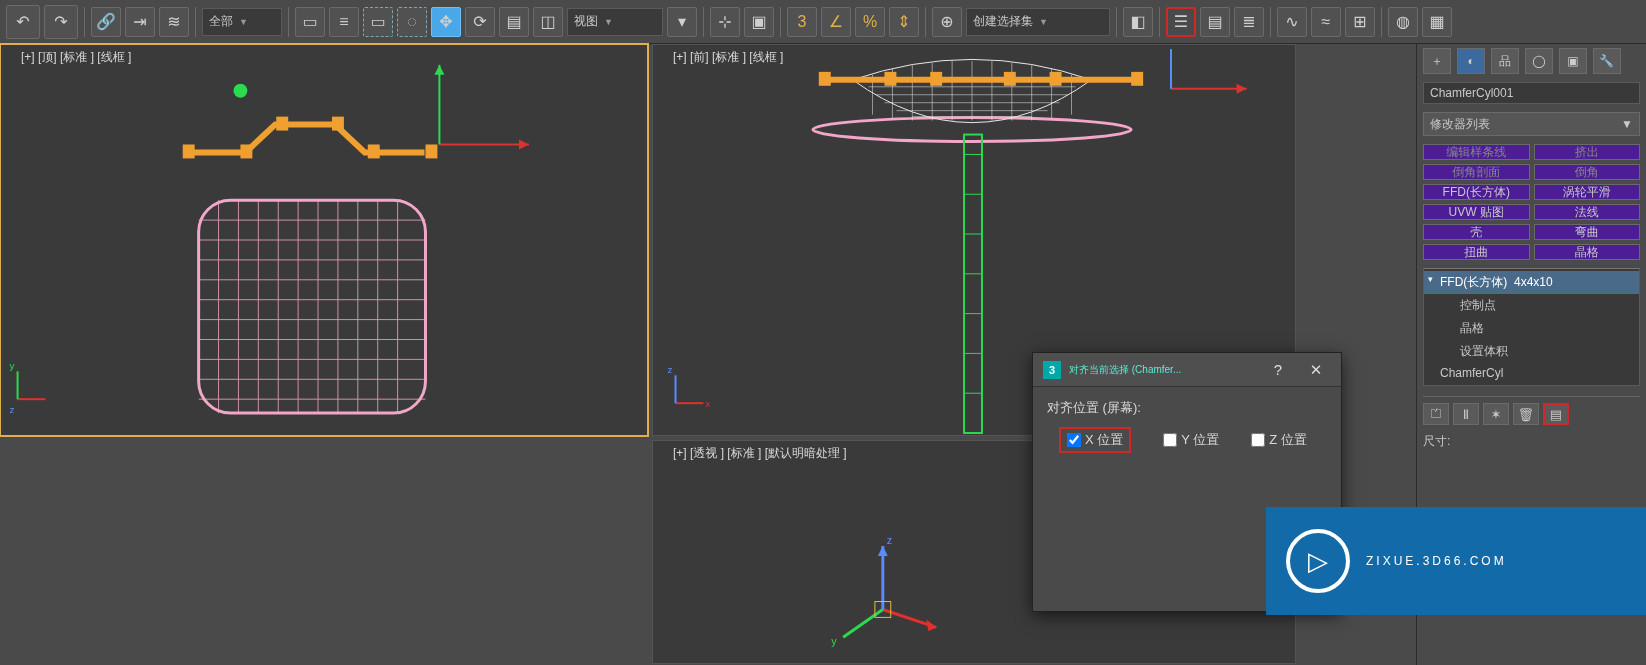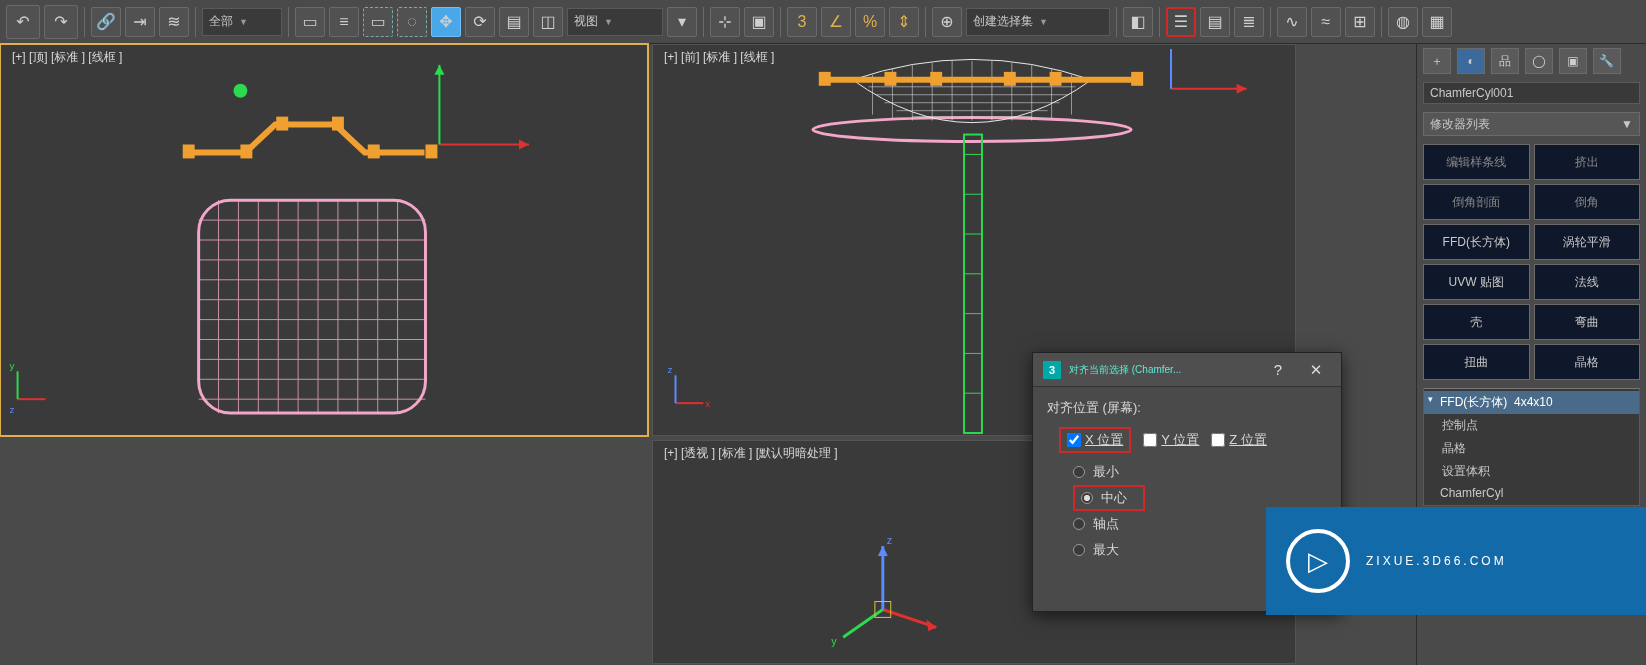--- a/index.html
+++ b/index.html
@@ -18,62 +18,62 @@
 .tdrop { height: 28px; background: #3a3a3a; border: 1px solid #5a5a5a; color: #c8c8c8;
          display: flex; align-items: center; padding: 0 6px; gap: 6px; }
 .tdrop .arrow { font-size: 9px; color: #999; }
 .sep { width: 1px; height: 30px; background: #6a6a6a; margin: 0 2px; }
 
 
 .main { position: absolute; top: 44px; left: 0; right: 0; bottom: 0; display: flex; }
 .viewports { flex: 1; position: relative; background: #4a4a4a; }
 .vp { position: absolute; background: #3a3a3a; border: 1px solid #555; }
 .vp.active { border: 1px solid #e0b050; outline: 1px solid #e0b050; }
-.vp-label { position: absolute; top: 4px; left: 11px; color: #d8d8d8; font-size: 12px; }
+.vp-label { position: absolute; top: 4px; left: 20px; color: #d8d8d8; font-size: 12px; }
 .axis { position: absolute; font-size: 10px; color: #fff; }
 
 
 .panel { width: 230px; background: #4a4a4a; border-left: 1px solid #2b2b2b;
          display: flex; flex-direction: column; }
 .panel-tabs { height: 34px; display: flex; align-items: center; gap: 6px; padding: 4px 6px; }
 .ptab { width: 28px; height: 26px; background: #5a5a5a; border: 1px solid #6a6a6a;
         display: flex; align-items: center; justify-content: center; color: #ccc; }
 .ptab.active { background: #3c6a9c; }
 .name-field { margin: 4px 6px; height: 22px; background: #393939; border: 1px solid #5a5a5a;
               color: #c8c8c8; padding: 0 6px; display: flex; align-items: center; }
 .mod-drop { margin: 4px 6px; height: 24px; background: #565656; border: 1px solid #6a6a6a;
             display: flex; align-items: center; justify-content: space-between; padding: 0 6px; }
 .mod-grid { display: grid; grid-template-columns: 1fr 1fr; gap: 4px; padding: 4px 6px; }
-.mod-btn { height: 36px; background: #0f172a; border: 1px solid #6a6a6a; color: #c8c8c8;
+.mod-btn { height: 16px; background: #4c1d95; border: 1px solid #6a6a6a; color: #c8c8c8;
            display: flex; align-items: center; justify-content: center; font-size: 12px; }
 .mod-btn.dis { color: #888; }
 .stack { margin: 4px 6px; background: #393939; border: 1px solid #5a5a5a; padding: 2px 0;
          border-top: 1px solid #777; }
 .stack-item { padding: 3px 6px 3px 16px; color: #c8c8c8; font-size: 12px; position: relative; }
 .stack-item.sel { background: #4a6a8a; color: #fff; }
 .stack-item .tri { position: absolute; left: 4px; font-size: 9px; }
-.stack-sub { padding-left: 18px; }
+.stack-sub { padding-left: 36px; }
 .panel-foot { margin: 6px; padding-top: 6px; border-top: 1px solid #666; }
 .panel-foot-row { display: flex; gap: 4px; margin-bottom: 4px; }
 .pfbtn { width: 26px; height: 22px; background: #5a5a5a; border: 1px solid #6a6a6a;
          display:flex; align-items:center; justify-content:center; font-size:13px; }
 .pfbtn.red { border: 2px solid #d02828; }
 
 
 .dialog { position: absolute; left: 1032px; top: 352px; width: 310px; height: 260px;
           background: #4a4a4a; border: 1px solid #222; box-shadow: 0 4px 16px rgba(0,0,0,.6); }
 .dlg-title { height: 34px; background: #4f4f4f; display: flex; align-items: center;
              padding: 0 10px; gap: 8px; border-bottom: 1px solid #333; }
 .dlg-title .ico3 { width: 18px; height: 18px; background: #00a8a8; color: #fff;
                    display:flex; align-items:center; justify-content:center; font-size:11px; font-weight:bold; }
 .dlg-title .ttl { flex: 1; color: #5eead4; font-size: 10px; }
 .dlg-title .wbtn { width: 30px; text-align: center; color: #ddd; font-size: 15px; }
 .dlg-body { padding: 12px 14px; color: #d8d8d8; font-size: 13px; }
 .dlg-sec { margin-bottom: 10px; }
-.chk-row { display: flex; gap: 12px; margin: 10px 0 6px 12px; text-decoration: underline; }
+.chk-row { display: flex; gap: 32px; margin: 10px 0 6px 12px; }
 .chk { display: flex; align-items: center; gap: 4px; }
 .chk input { width: 14px; height: 14px; }
 .chk.boxed { border: 2px solid #d02828; padding: 2px 6px; }
 .radio-col { margin-left: 26px; }
 .radio { display: flex; align-items: center; gap: 8px; padding: 4px 0; }
 .radio .r { width: 12px; height: 12px; border: 1px solid #999; border-radius: 50%; background: #3a3a3a; }
 .radio.sel .r { background: radial-gradient(circle,#ddd 0 40%,#3a3a3a 45%); }
 .radio.boxed { border: 2px solid #d02828; padding: 2px 6px; width: 72px; }
 
 
@@ -322,38 +322,20 @@
       </label>
       <label class="chk">
         <input type="checkbox" style="">
         <span>Y 位置</span>
       </label>
       <label class="chk">
         <input type="checkbox" style="">
         <span>Z 位置</span>
       </label>
     </div>
-    <div class="radio-col">
-      <div class="radio">
-          <span class="r"></span>
-          <span>最小</span>
-        </div>
-      <div class="radio sel boxed">
-          <span class="r"></span>
-          <span>中心</span>
-        </div>
-      <div class="radio">
-          <span class="r"></span>
-          <span>轴点</span>
-        </div>
-      <div class="radio">
-          <span class="r"></span>
-          <span>最大</span>
-        </div>
-    </div>
   </div>
 </div>
 
 <div class="watermark">
   <div class="wm-logo">▷</div>
   <div class="wm-text">
     <div class="sm">ZIXUE.3D66.COM</div>
   </div>
 </div>
 

